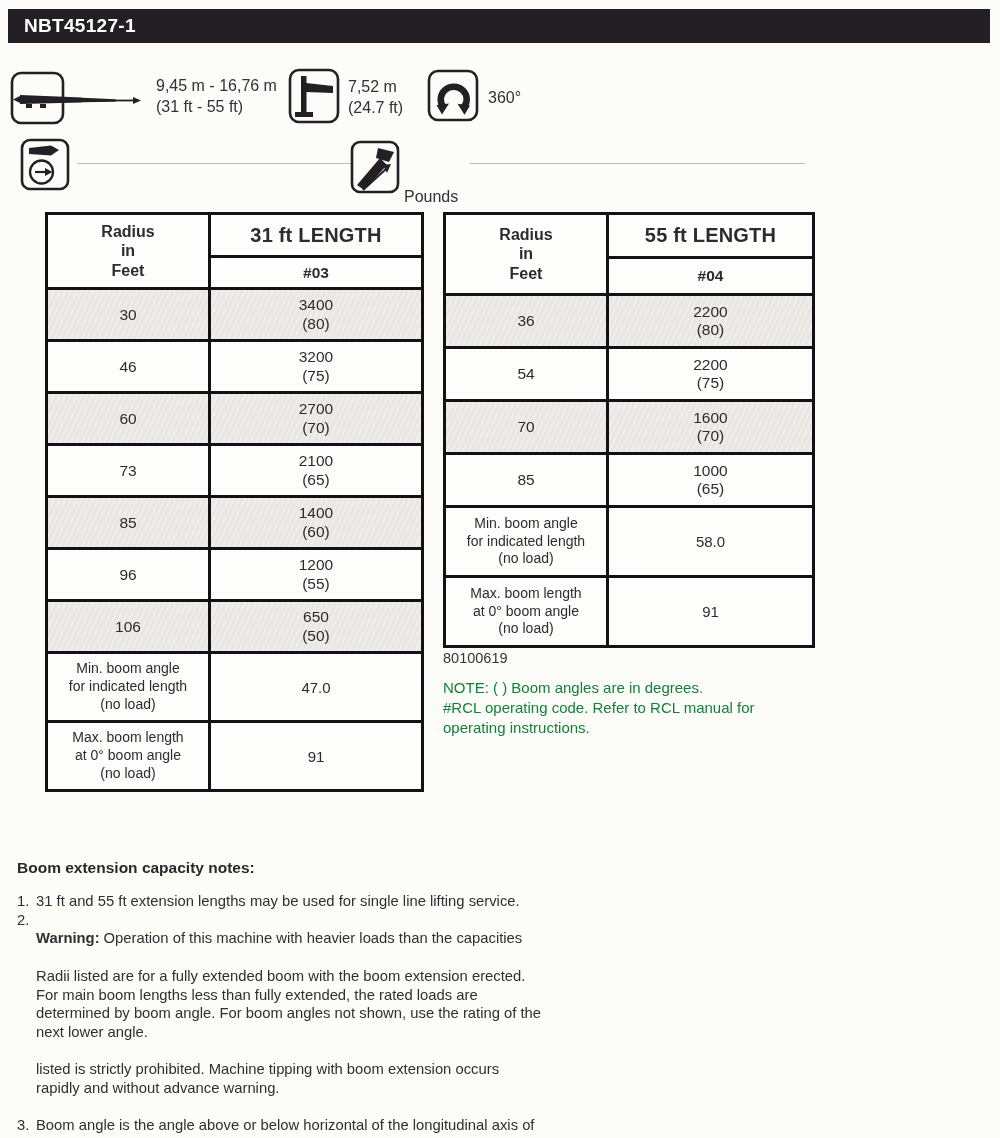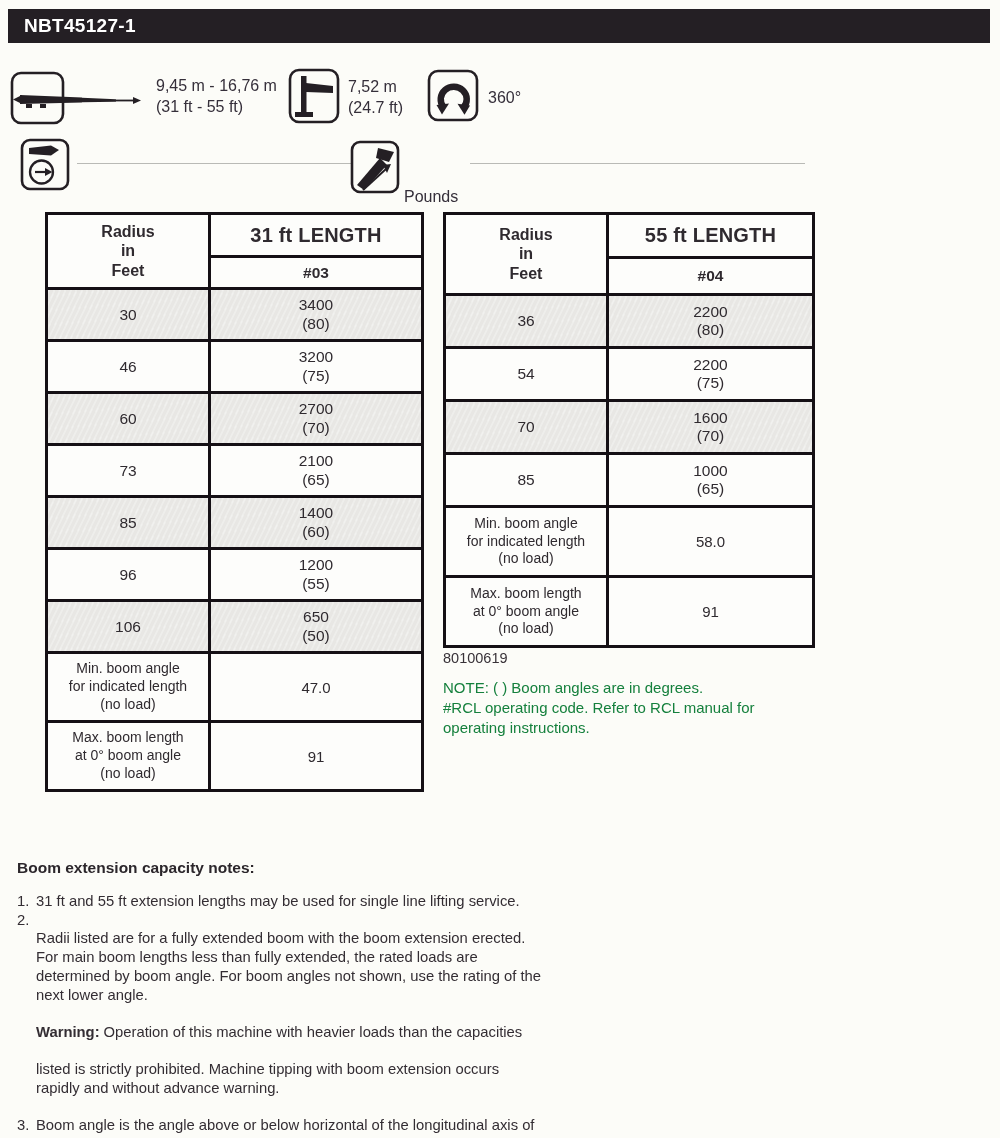--- a/index.html
+++ b/index.html
@@ -274,25 +274,25 @@
   <div class="notes">
     <div class="notes-heading">Boom extension capacity notes:</div>
     <div class="notes-list">
       <div class="note-item">
         <span class="note-num">1.</span>
         <div class="note-text">31 ft and 55 ft extension lengths may be used for single line lifting service.</div>
       </div>
       <div class="note-item">
         <span class="note-num">2.</span>
         <div class="note-text">
+          <div><span class="warn-label">Warning:</span><span>Operation of this machine with heavier loads than the capacities</span></div>
           <div>Radii listed are for a fully extended boom with the boom extension erected.
 For main boom lengths less than fully extended, the rated loads are
 determined by boom angle. For boom angles not shown, use the rating of the
 next lower angle.</div>
-          <div><span class="warn-label">Warning:</span><span>Operation of this machine with heavier loads than the capacities</span></div>
           <div>listed is strictly prohibited. Machine tipping with boom extension occurs
 rapidly and without advance warning.</div>
         </div>
       </div>
       <div class="note-item">
         <span class="note-num">3.</span>
         <div class="note-text">Boom angle is the angle above or below horizontal of the longitudinal axis of
 the boom base section after lifting rated load.</div>
       </div>
 

